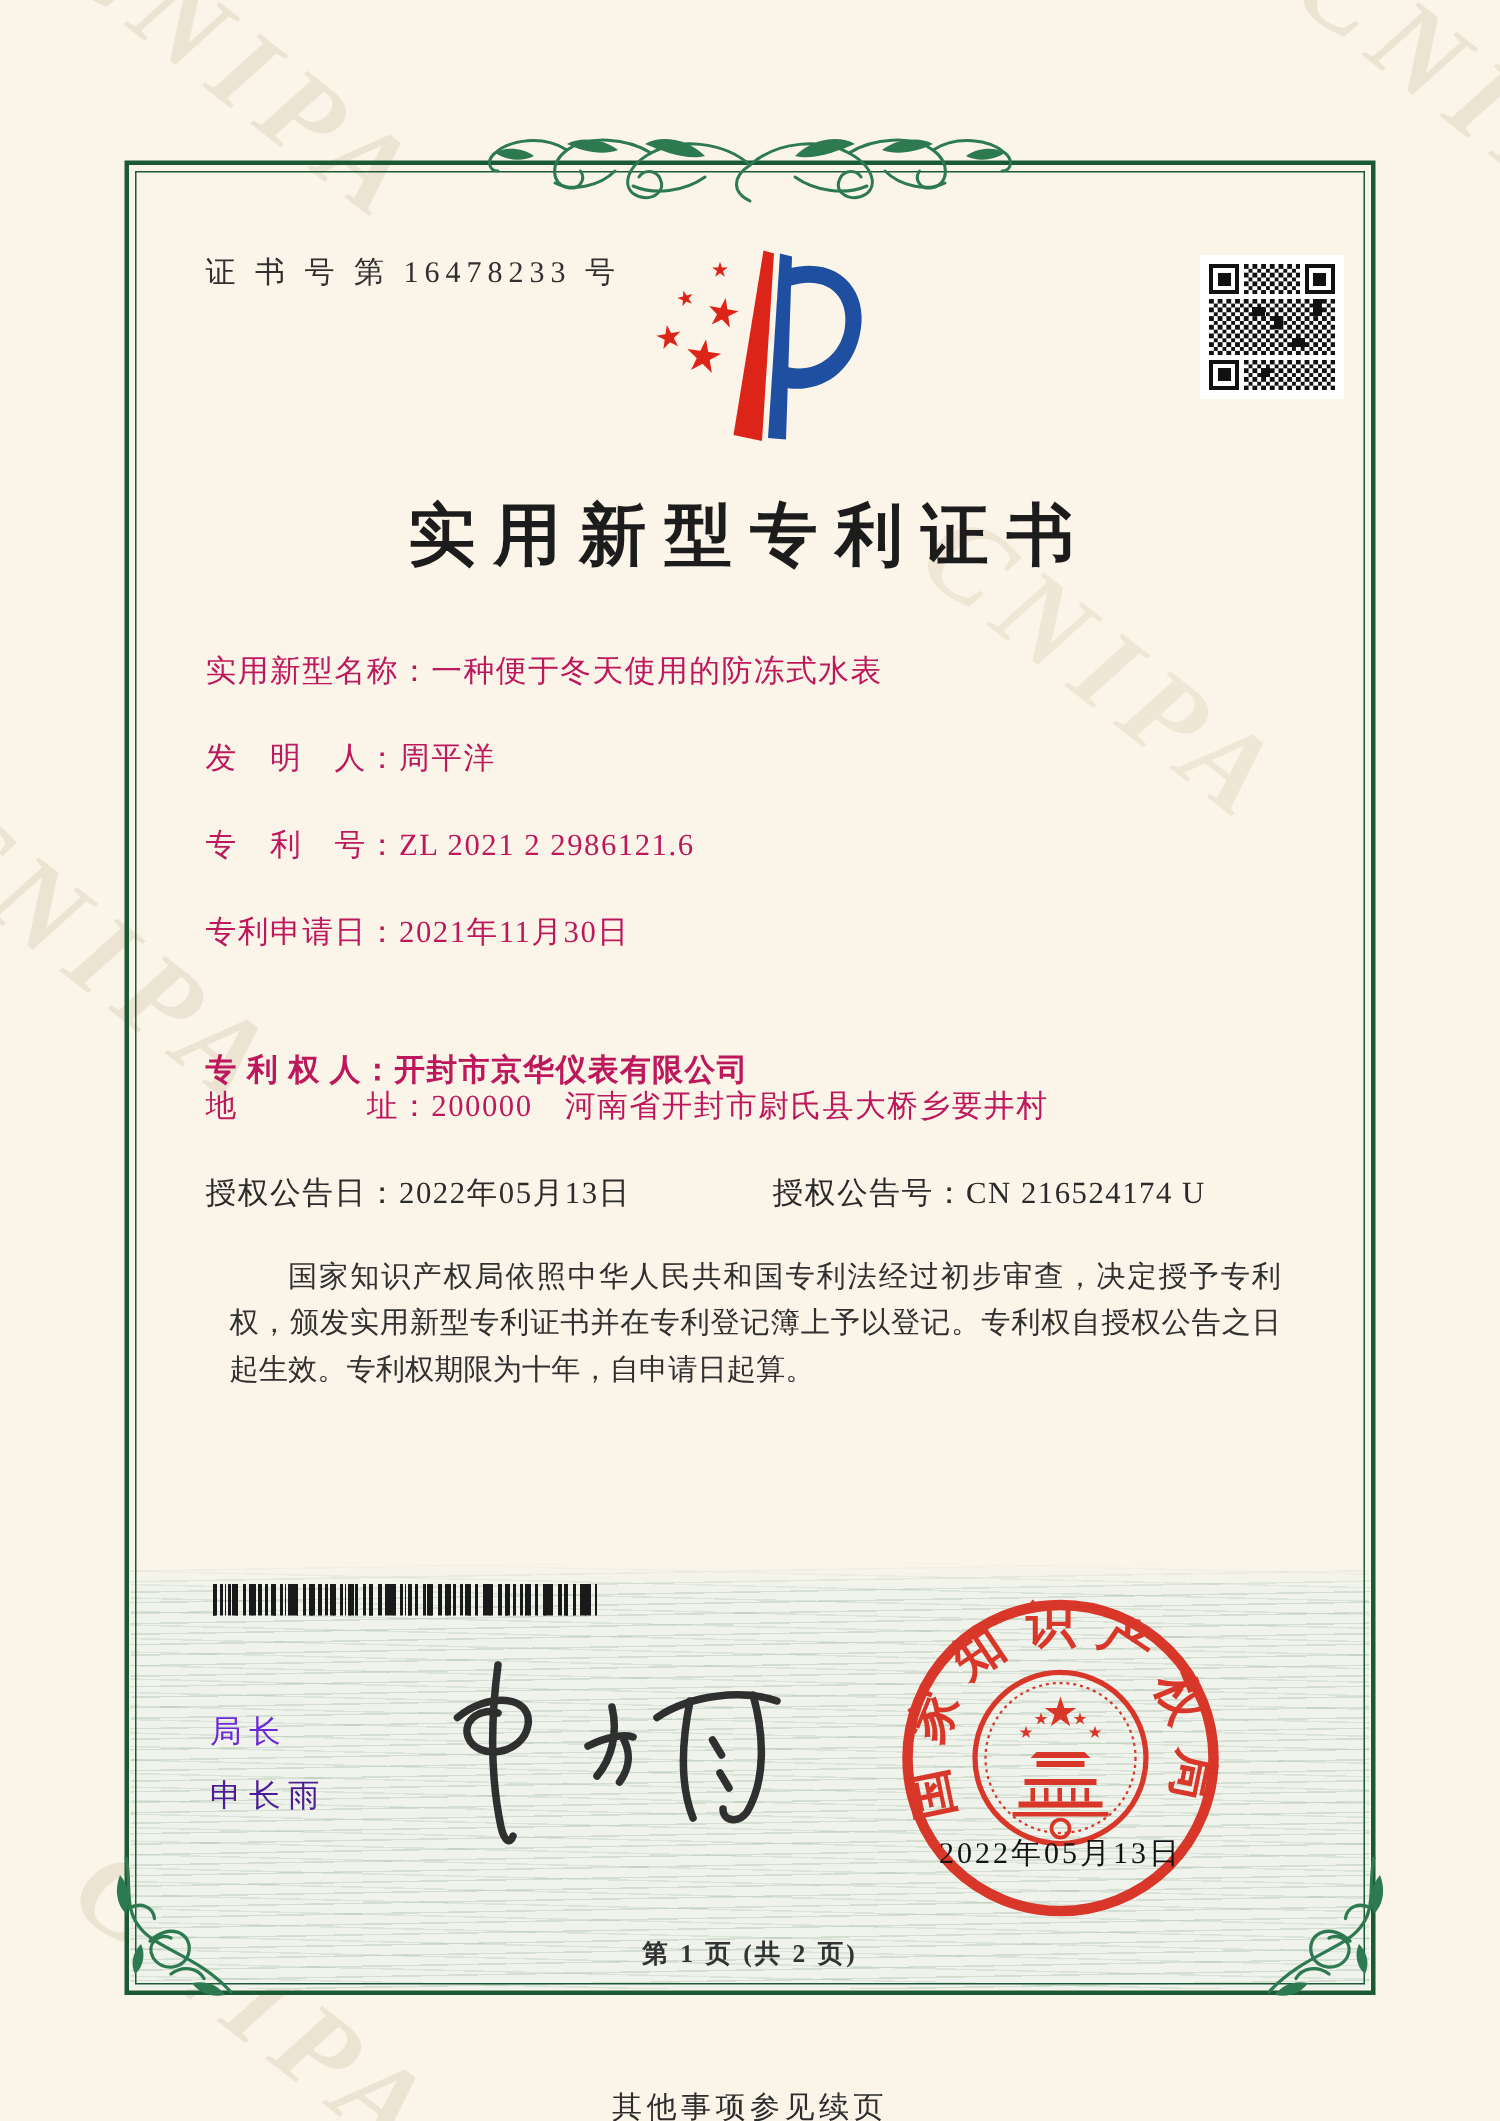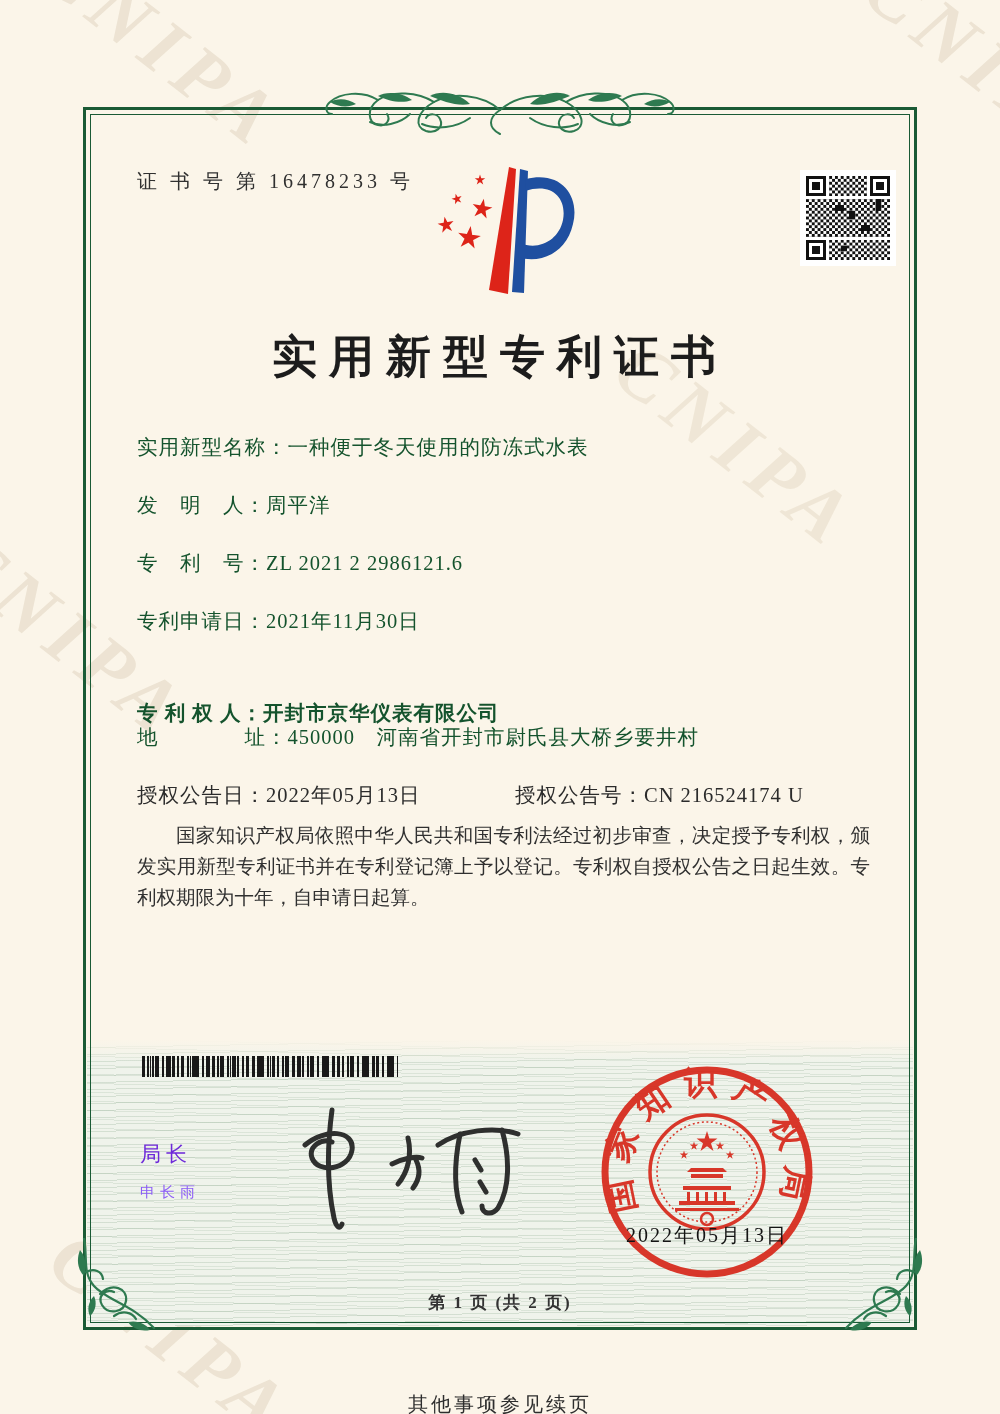--- a/index.html
+++ b/index.html
@@ -42,40 +42,40 @@
     content:"";position:absolute;left:0;top:0;right:0;height:22px;
     background:linear-gradient(#fbf5e9, rgba(251,245,233,0));
   }
   .cert-no{
     left:137px;top:168px;font-size:20px;letter-spacing:4px;color:#303030;z-index:4;
   }
   .page-title{
     left:0;right:0;top:303px;text-align:center;
     font-size:45px;font-weight:700;letter-spacing:12px;color:#1c1c1c;z-index:4;margin-top:24px;
   }
-  .field-row{left:137px;font-size:20.5px;color:#14532d;z-index:4;white-space:nowrap;letter-spacing:1px;}
+  .field-row{left:137px;font-size:20.5px;color:#be185d;z-index:4;white-space:nowrap;letter-spacing:1px;}
   .f0{top:433px;} .f1{top:491px;} .f2{top:549px;}
   .f3{top:607px;text-align:right;} .f4{top:699px;font-weight:bold;} .f5{top:723px;}
   .grant-row{left:137px;top:781px;font-size:20.5px;z-index:4;white-space:nowrap;letter-spacing:1px;text-align:center;}
   .grant-no{position:absolute;left:378px;top:0;white-space:nowrap;}
   .body-text{
     left:137px;top:820px;width:733px;z-index:4;
     font-size:19.5px;line-height:31px;text-align:justify;color:#303030;
   }
-  .body-text p{margin:0;text-indent:2em;}
+  .body-text p{margin:16px;text-indent:2em;}
   .barcode{
     left:142px;top:1056px;width:256px;height:21px;z-index:4;
     background-image:
       repeating-linear-gradient(90deg,#191919 0 2px,transparent 2px 5px),
       repeating-linear-gradient(90deg,#191919 0 1px,transparent 1px 8px),
       repeating-linear-gradient(90deg,#191919 0 3px,transparent 3px 13px);
   }
   .director-title{left:140px;top:1140px;font-size:21px;letter-spacing:5px;color:#6d28d9;
     font-family:"Liberation Sans","DejaVu Sans",sans-serif;z-index:4;}
-  .director-name{left:140px;top:1183px;font-size:15px;letter-spacing:5px;color:#8b5cf6;
+  .director-name{left:140px;top:1183px;font-size:21px;letter-spacing:5px;color:#4c1d95;
     font-family:"Liberation Sans","DejaVu Sans",sans-serif;z-index:4;}
   .signature{left:270px;top:1100px;z-index:4;}
   .seal{left:597px;top:1062px;z-index:5;opacity:.92;}
   .seal-date{
     left:626px;top:1222px;font-size:20px;letter-spacing:2px;color:#141414;z-index:6;white-space:nowrap;
   }
   .page-number{left:0;right:0;top:1291px;text-align:center;font-size:17px;letter-spacing:2px;color:#333;z-index:4;font-weight:bold;}
   .footer-note{left:0;right:0;top:1391px;text-align:center;font-size:20px;letter-spacing:3px;color:#2d2d2d;z-index:4;}
   .logo{left:420px;top:163px;z-index:4;}
   .qr{left:800px;top:170px;z-index:4;background:#fff;padding:6px;}
@@ -206,21 +206,21 @@
 <div class="abs field-row f2">
   <span>专　利　号：</span><span>ZL 2021 2 2986121.6</span>
 </div>
 <div class="abs field-row f3">
   <span>专利申请日：</span><span>2021年11月30日</span>
 </div>
 <div class="abs field-row f4">
   <span>专 利 权 人：</span><span>开封市京华仪表有限公司</span>
 </div>
 <div class="abs field-row f5">
-  <span>地　　　　址：</span><span>450000　河南省开封市尉氏县大桥乡要井村</span>
+  <span>地　　　　址：</span><span>200000　河南省开封市尉氏县大桥乡要井村</span>
 </div>
 
 <div class="abs grant-row">
   <span>授权公告日：</span><span>2022年05月13日</span>
   <span class="grant-no"><span>授权公告号：</span><span>CN 216524174 U</span></span>
 </div>
 
 <div class="abs body-text">
   <p>国家知识产权局依照中华人民共和国专利法经过初步审查，决定授予专利权，颁发实用新型专利证书并在专利登记簿上予以登记。专利权自授权公告之日起生效。专利权期限为十年，自申请日起算。</p>
 </div>

